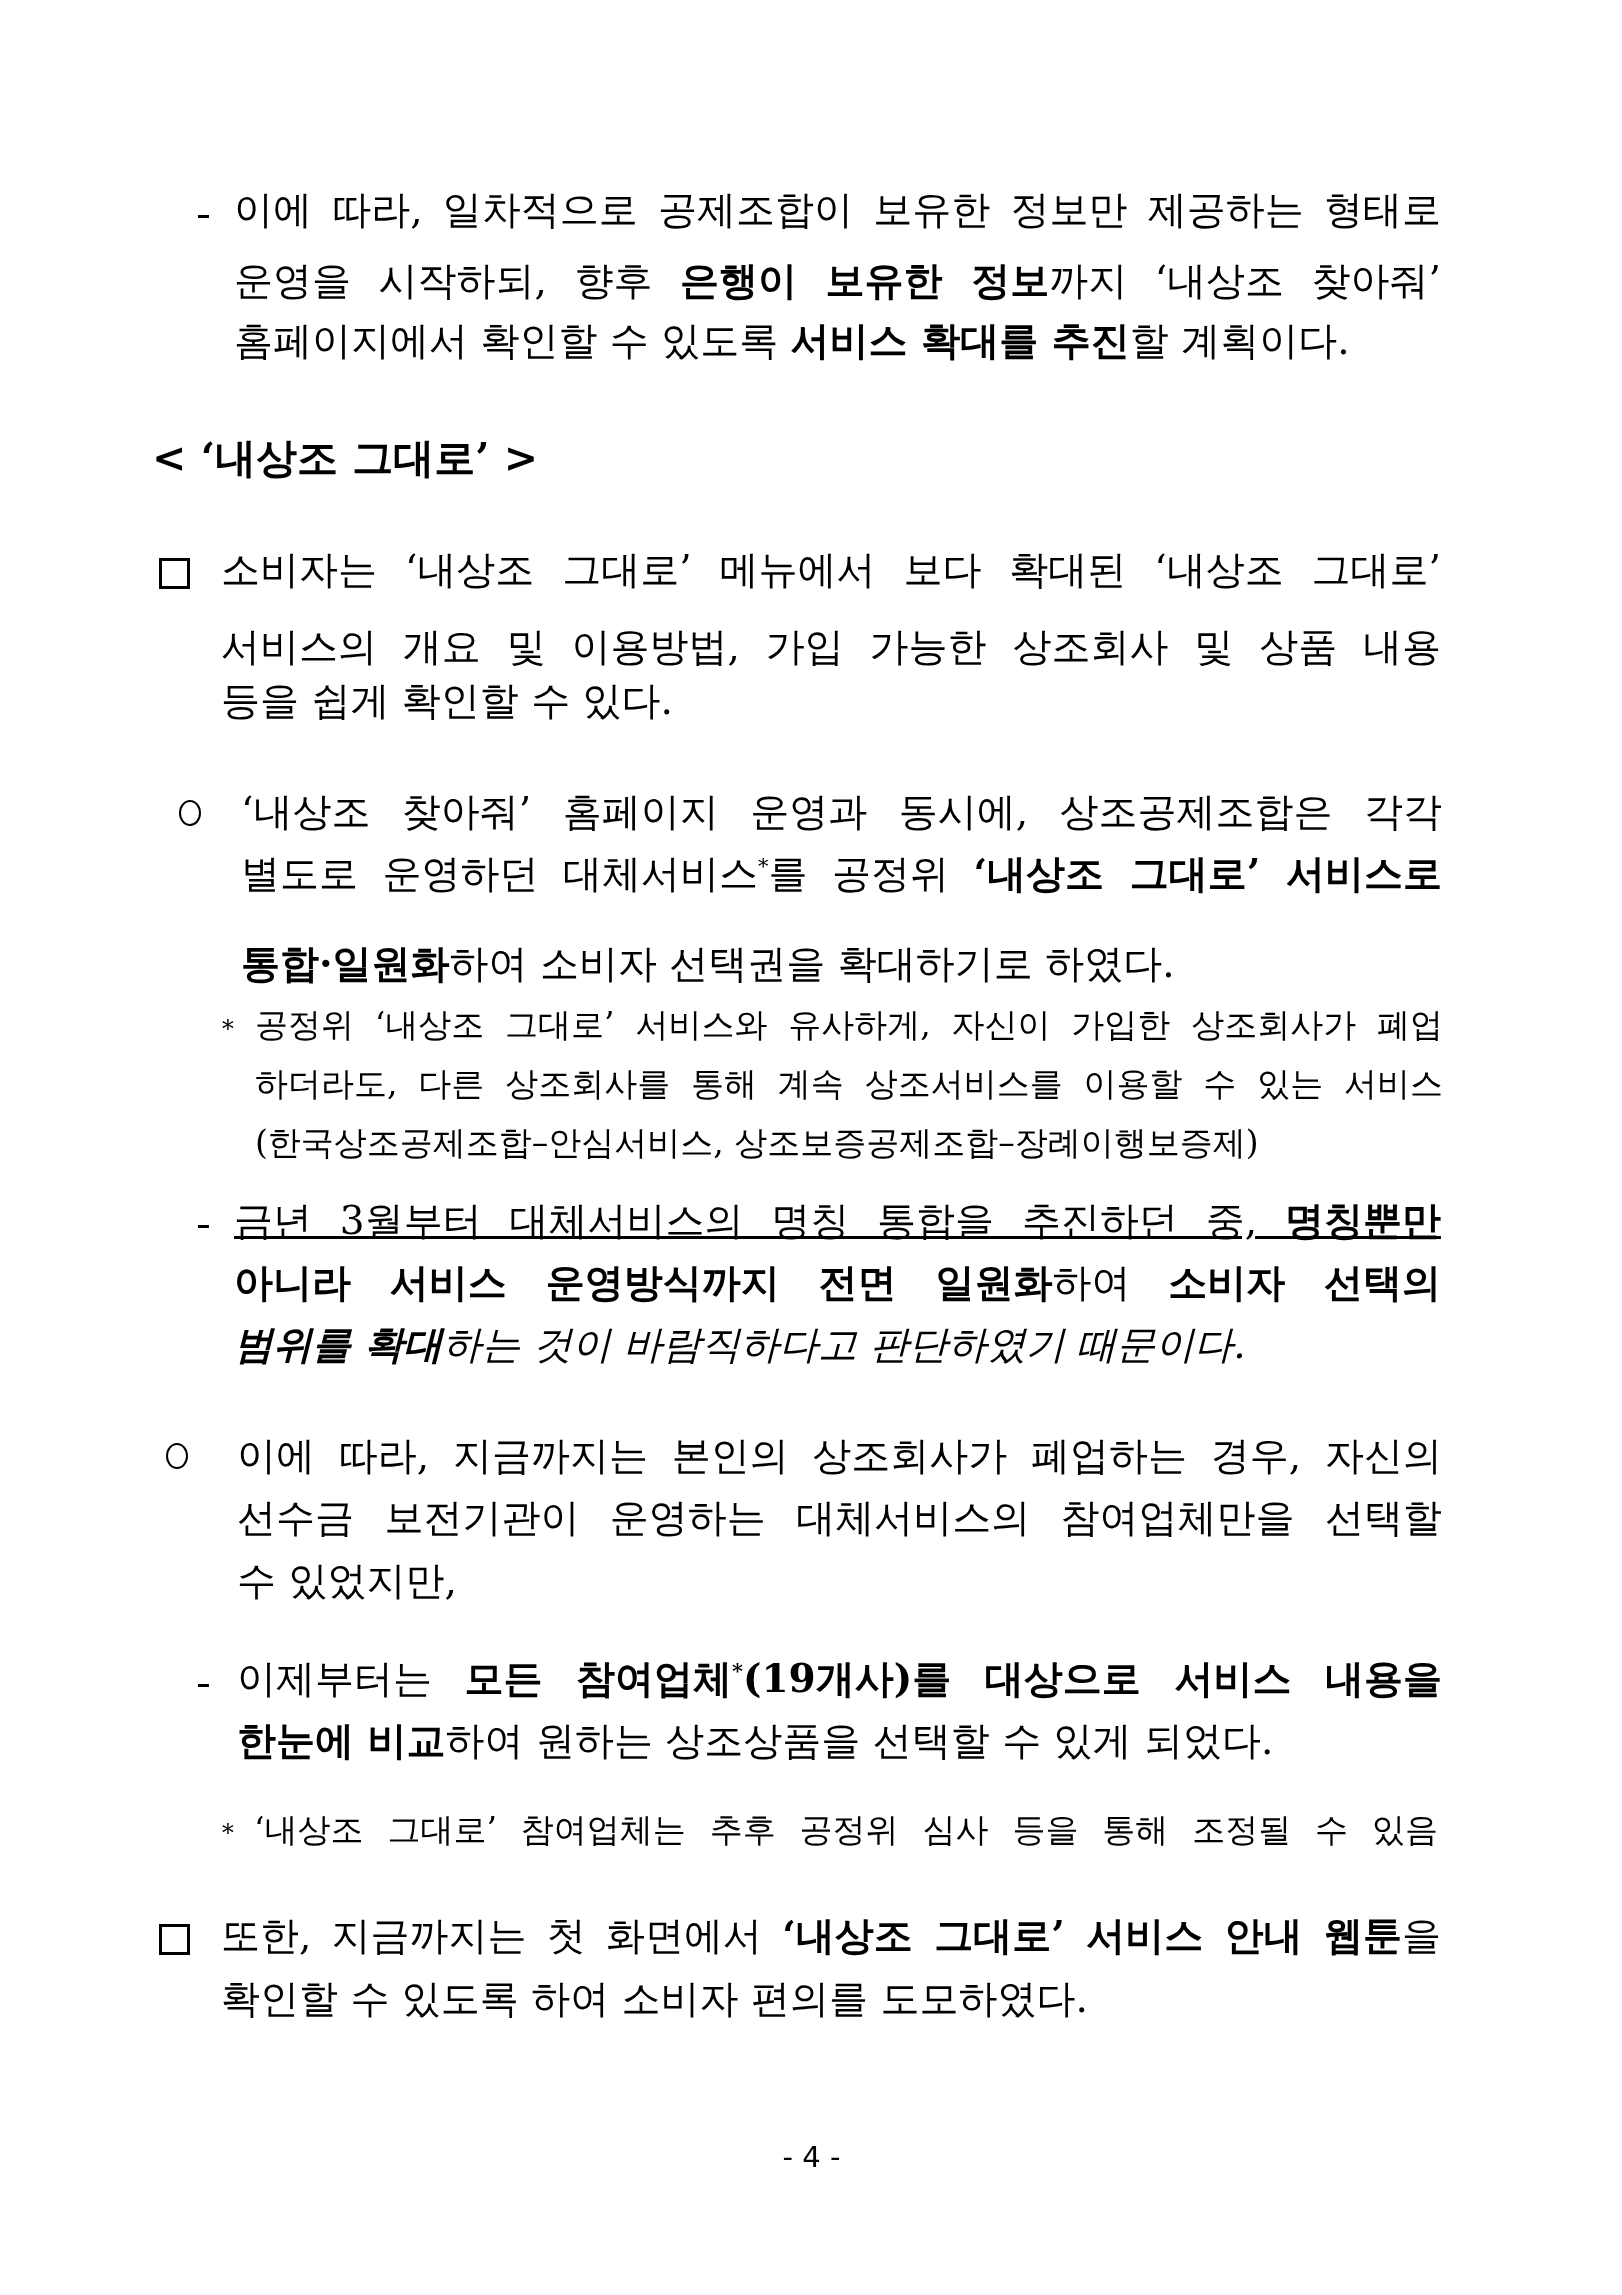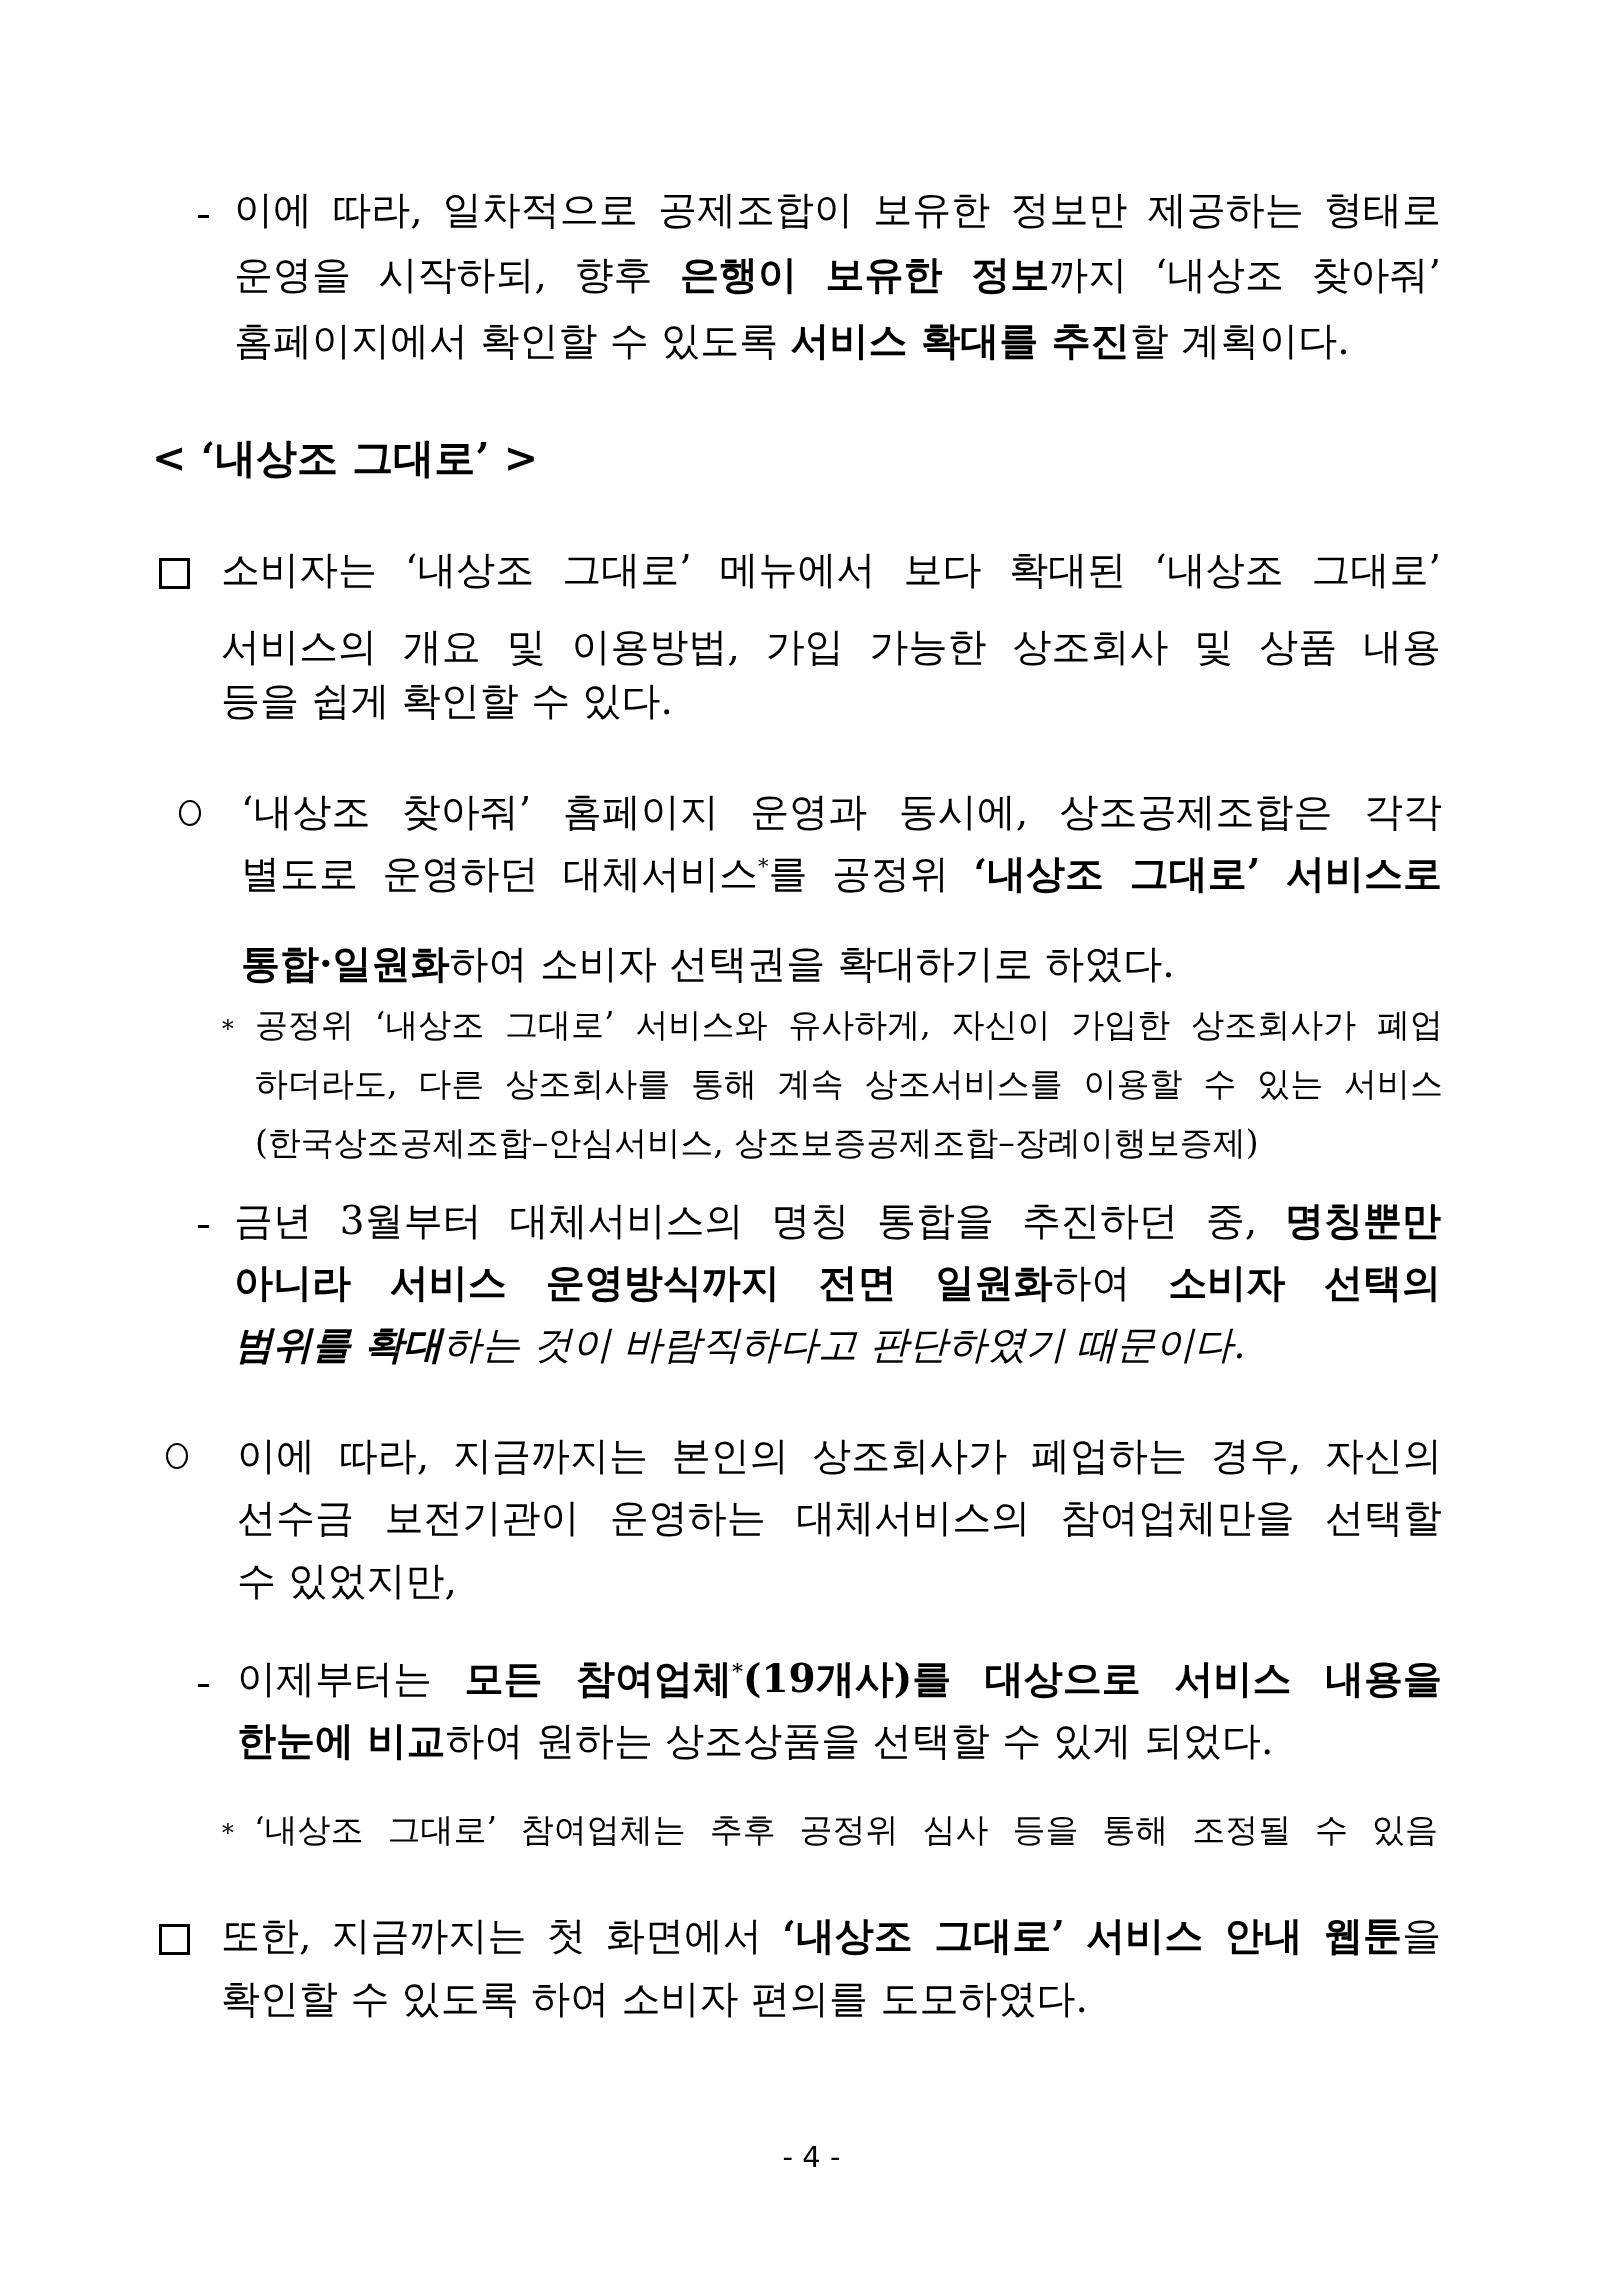--- a/index.html
+++ b/index.html
@@ -18,21 +18,21 @@
   .pagenum { position:absolute; left:0; width:1623px; text-align:center; font-size:29px;
              font-family:"DejaVu Sans","Liberation Sans",sans-serif; }
 </style>
 </head>
 <body>
 
 <div class="dash" style="left:198px;top:215px;"></div>
 <div class="line" style="left:234px;top:190px;width:1207px;">
   <span>이에 따라, 일차적으로 공제조합이 보유한 정보만 제공하는 형태로</span>
 </div>
-<div class="line" style="left:234px;top:255px;width:1207px;">
+<div class="line" style="left:234px;top:261px;width:1207px;">
   <span>운영을 시작하되, 향후 </span><span class="b">은행이 보유한 정보</span><span>까지 ‘내상조 찾아줘’</span>
 </div>
 <div class="line" style="left:234px;top:321px;width:1207px;text-align-last:left;">
   <span>홈페이지에서 확인할 수 있도록 </span><span class="b">서비스 확대를 추진</span><span>할 계획이다.</span>
 </div>
 
 <div class="heading" style="left:152px;top:438px;">&lt; ‘내상조 그대로’ &gt;</div>
 
 <div class="box" style="left:159px;top:558px;"></div>
 <div class="line" style="left:221px;top:550px;width:1220px;">소비자는 ‘내상조 그대로’ 메뉴에서 보다 확대된 ‘내상조 그대로’</div>
@@ -47,21 +47,21 @@
 <div class="line" style="left:241px;top:944px;text-align-last:left;">
   <span class="b">통합·일원화</span><span>하여 소비자 선택권을 확대하기로 하였다.</span>
 </div>
 
 <div class="star" style="left:222px;top:1018px;">*</div>
 <div class="line small" style="left:255px;top:1008px;width:1188px;">공정위 ‘내상조 그대로’ 서비스와 유사하게, 자신이 가입한 상조회사가 폐업</div>
 <div class="line small" style="left:255px;top:1067px;width:1188px;">하더라도, 다른 상조회사를 통해 계속 상조서비스를 이용할 수 있는 서비스</div>
 <div class="line small" style="left:255px;top:1126px;text-align-last:left;">(한국상조공제조합–안심서비스, 상조보증공제조합–장례이행보증제)</div>
 
 <div class="dash" style="left:198px;top:1225px;"></div>
-<div class="line" style="left:234px;top:1201px;width:1207px;">
+<div class="line" style="left:234px;top:1201px;width:1207px;text-decoration:underline;">
   <span>금년 3월부터 대체서비스의 명칭 통합을 추진하던 중, </span><span class="b">명칭뿐만</span>
 </div>
 <div class="line" style="left:234px;top:1263px;width:1207px;">
   <span class="b">아니라 서비스 운영방식까지 전면 일원화</span><span>하여 </span><span class="b">소비자 선택의</span>
 </div>
 <div class="line" style="left:234px;top:1325px;text-align-last:left;font-style:italic;">
   <span class="b">범위를 확대</span><span>하는 것이 바람직하다고 판단하였기 때문이다.</span>
 </div>
 
 <div class="circle" style="left:166px;top:1443px;"></div>

